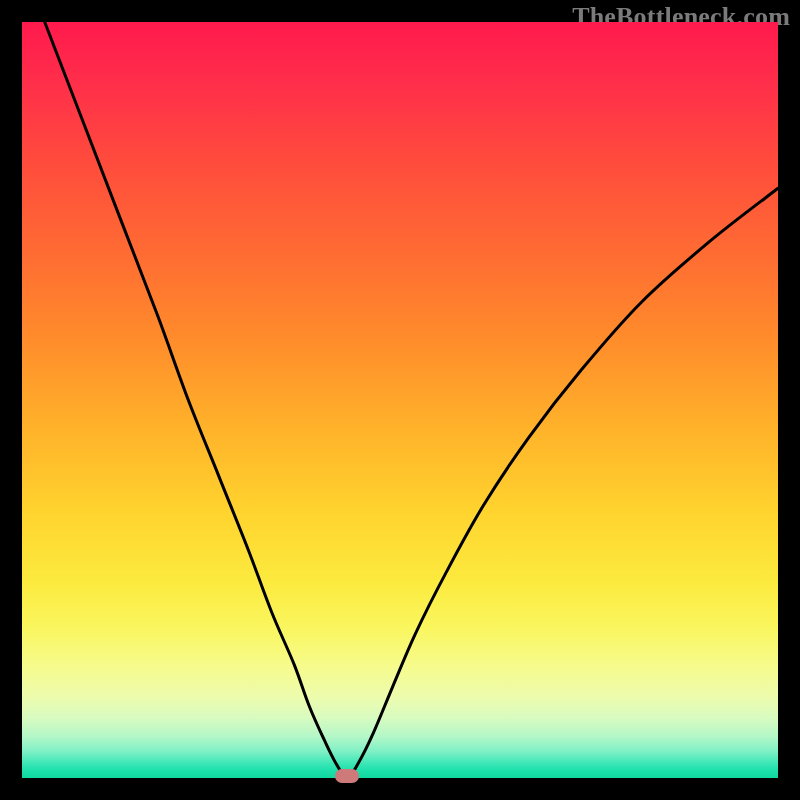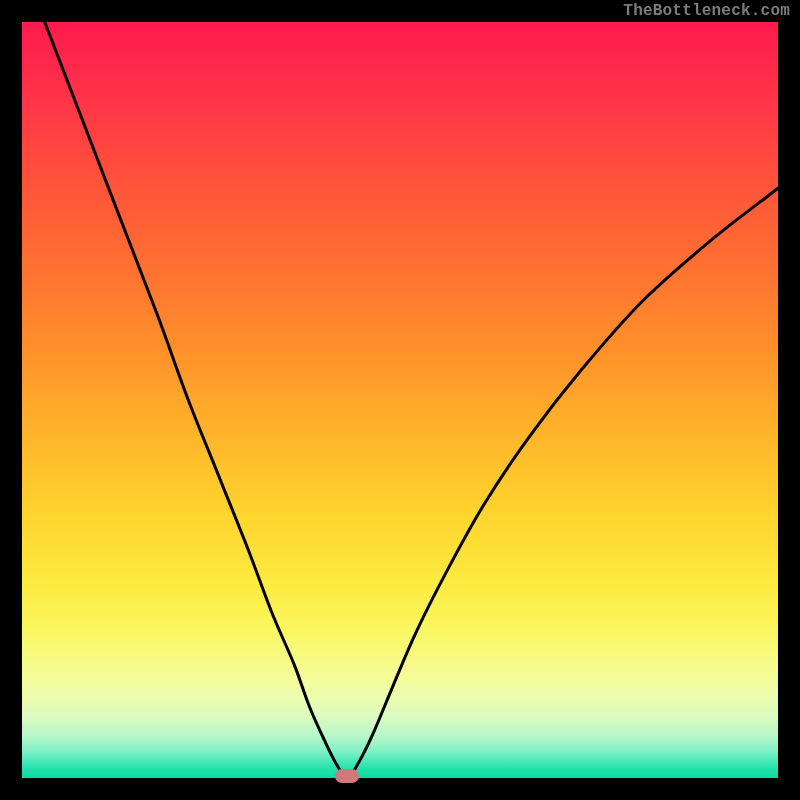--- a/index.html
+++ b/index.html
@@ -64,22 +64,22 @@
     width: 24px;
     height: 14px;
     border-radius: 8px;
     background: #cf7a7a;
     transform: translate(-50%, -50%);
   }
   .watermark {
     position: absolute;
     top: 2px;
     right: 10px;
-    font-family: Liberation Mono, monospace;
-    font-size: 16px;
+    font-family: Liberation Serif, serif;
+    font-size: 26px;
     font-weight: 600;
     color: #7b7b7b;
     letter-spacing: 0.2px;
     text-align: right;
   }
 </style>
 </head>
 <body>
 
 <div class="watermark">TheBottleneck.com</div>

